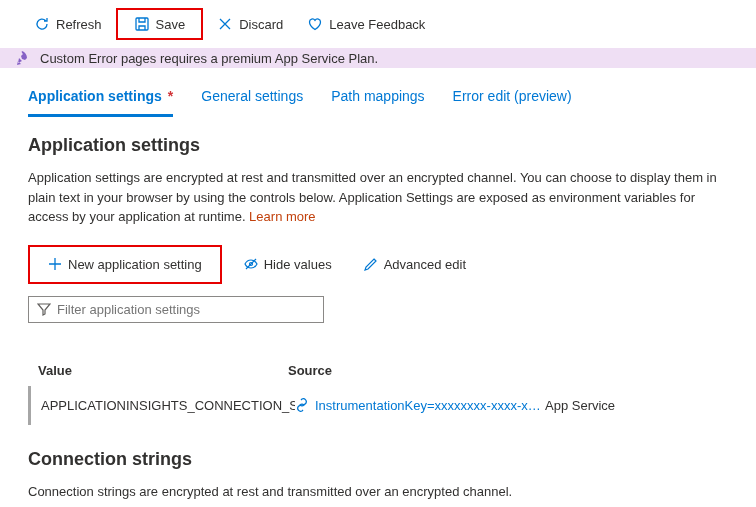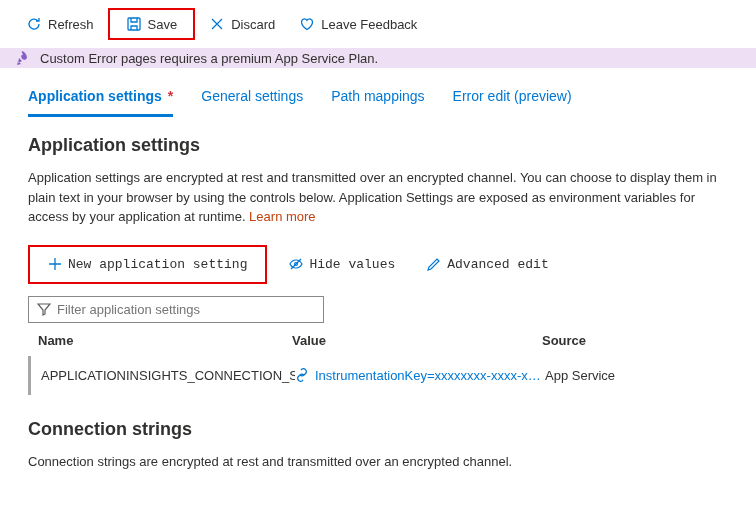--- a/index.html
+++ b/index.html
@@ -1,41 +1,41 @@
 <!DOCTYPE html>
 <html><head>
   <meta charset="utf-8">
   <style>
     * { margin: 0; padding: 0; box-sizing: border-box; }
     body { font-family: "Segoe UI", -apple-system, sans-serif; font-size: 13px; color: #323130; width: 756px; }
     
-    .toolbar { display: flex; align-items: center; padding: 8px 16px; gap: 4px; }
+    .toolbar { display: flex; align-items: center; padding: 8px 24px; gap: 4px; }
     .toolbar-btn { display: inline-flex; align-items: center; gap: 6px; padding: 4px 10px; background: none; border: none; cursor: pointer; font-size: 13px; color: #323130; }
     .toolbar-btn svg { width: 16px; height: 16px; }
     .red-box { border: 2px solid #e60000; padding: 2px 6px; }
     
     .banner { display: flex; align-items: center; gap: 10px; background: #efdff4; padding: 2px 14px; }
     .banner svg { width: 16px; height: 16px; flex-shrink: 0; }
     
     .tabs { display: flex; gap: 28px; padding: 14px 28px 0; border-bottom: none; }
     .tab { display: inline-flex; align-items: center; gap: 4px; padding: 6px 0 10px; color: #0078d4; cursor: pointer; font-size: 14px; border-bottom: 3px solid transparent; }
     .tab.active { border-bottom-color: #0078d4; font-weight: 600; }
     .tab-dirty { color: #d13438; font-size: 14px; margin-left: 2px; }
     
     .content { padding: 18px 28px; }
     .section-title { font-size: 18px; font-weight: 600; margin-bottom: 12px; }
     .section-desc { font-size: 13px; color: #323130; line-height: 1.5; margin-bottom: 18px; }
     .link { color: #c2410c; cursor: pointer; }
     
     .action-row { display: flex; align-items: center; gap: 12px; margin-bottom: 12px; }
-    .action-btn { display: inline-flex; align-items: center; gap: 6px; background: none; border: none; color: #323130; cursor: pointer; font-size: 13px; padding: 6px 10px; font-family: Liberation Mono, monospace; }
+    .action-btn { display: inline-flex; align-items: center; gap: 6px; background: none; border: none; color: #323130; cursor: pointer; font-size: 13px; padding: 6px 10px; }
     .action-btn svg { width: 14px; height: 14px; }
     .red-box-action { border: 2px solid #e60000; padding: 4px 8px; }
     
-    .filter-box { display: flex; align-items: center; gap: 6px; border: 1px solid #8a8886; padding: 5px 8px; width: 296px; margin-bottom: 2px; }
+    .filter-box { display: flex; align-items: center; gap: 6px; border: 1px solid #8a8886; padding: 5px 8px; width: 296px; margin-bottom: 32px; }
     .filter-box svg { width: 14px; height: 14px; color: #605e5c; }
     .filter-box input { border: none; outline: none; font-size: 13px; flex: 1; color: #605e5c; }
     
     .table { width: 100%; }
     .table-header { display: flex; font-weight: 600; padding: 8px 10px; font-size: 13px; }
     .col-name { flex: 0 0 254px; }
     .col-value { flex: 0 0 250px; }
     .col-source { flex: 1; }
     .table-row { display: flex; padding: 12px 10px; border-left: 3px solid #a6a6a6; align-items: center; font-size: 13px; }
     .value-cell { display: flex; align-items: center; gap: 6px; color: #0078d4; overflow: hidden; white-space: nowrap; }
@@ -133,21 +133,20 @@
 
   <div class="filter-box">
     <svg viewBox="0 0 14 14" fill="none" stroke="#605e5c" stroke-width="1.2">
         <path d="M1 2h12l-5 6v4l-2 1V8L1 2z"></path>
       </svg>
     <input type="text" placeholder="Filter application settings" style="">
   </div>
 
   <div class="table">
     <div class="table-header">
-      <div class="col-name">Name</div>
       <div class="col-value">Value</div>
       <div class="col-source">Source</div>
     </div>
     <div class="table-row">
       <div class="col-name" style="overflow:hidden;white-space:nowrap;text-overflow:clip;">APPLICATIONINSIGHTS_CONNECTION_STRING</div>
       <div class="col-value value-cell">
         <svg viewBox="0 0 14 14" fill="none" stroke="#0078d4" stroke-width="1.3">
             <path d="M5 7a3 3 0 0 0 4 0l2-2a3 3 0 0 0-4-4l-1 1M9 7a3 3 0 0 0-4 0l-2 2a3 3 0 0 0 4 4l1-1"></path>
           </svg>
         <span class="value-text">InstrumentationKey=xxxxxxxx-xxxx-xxxx</span>

